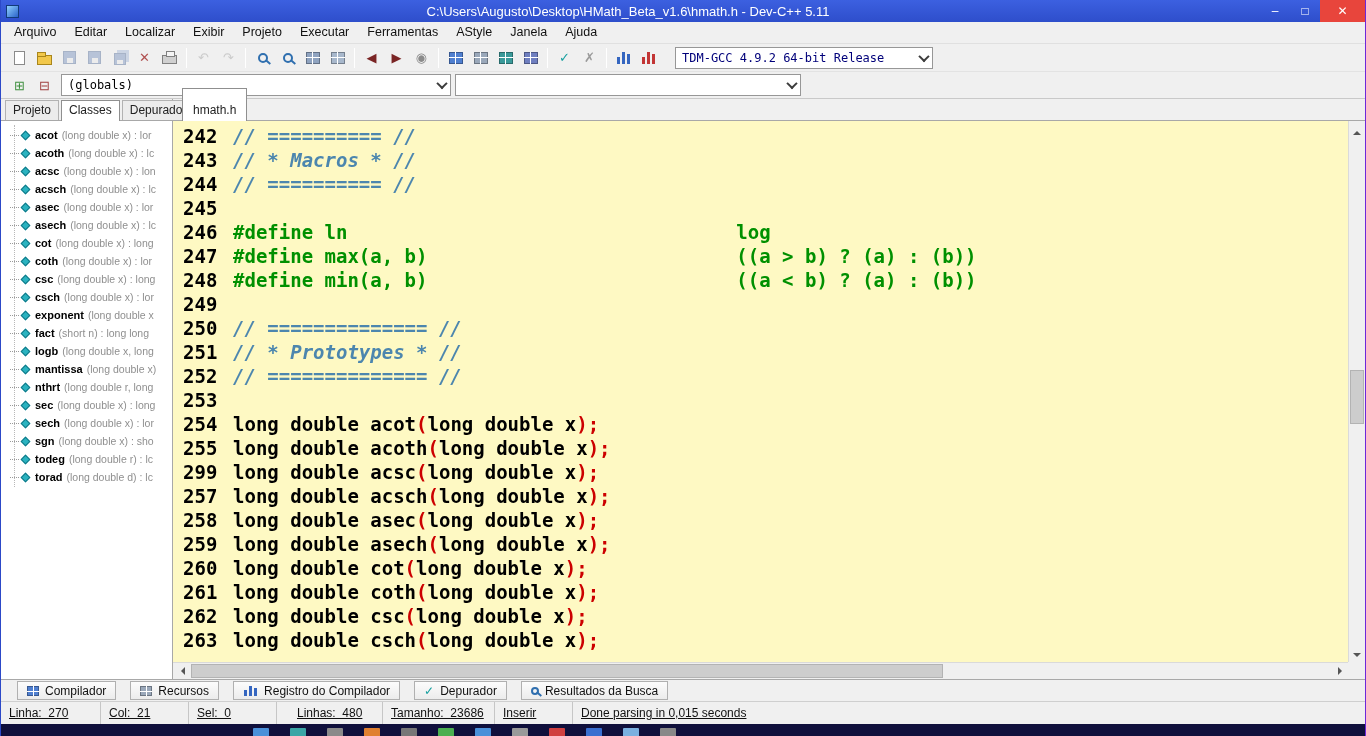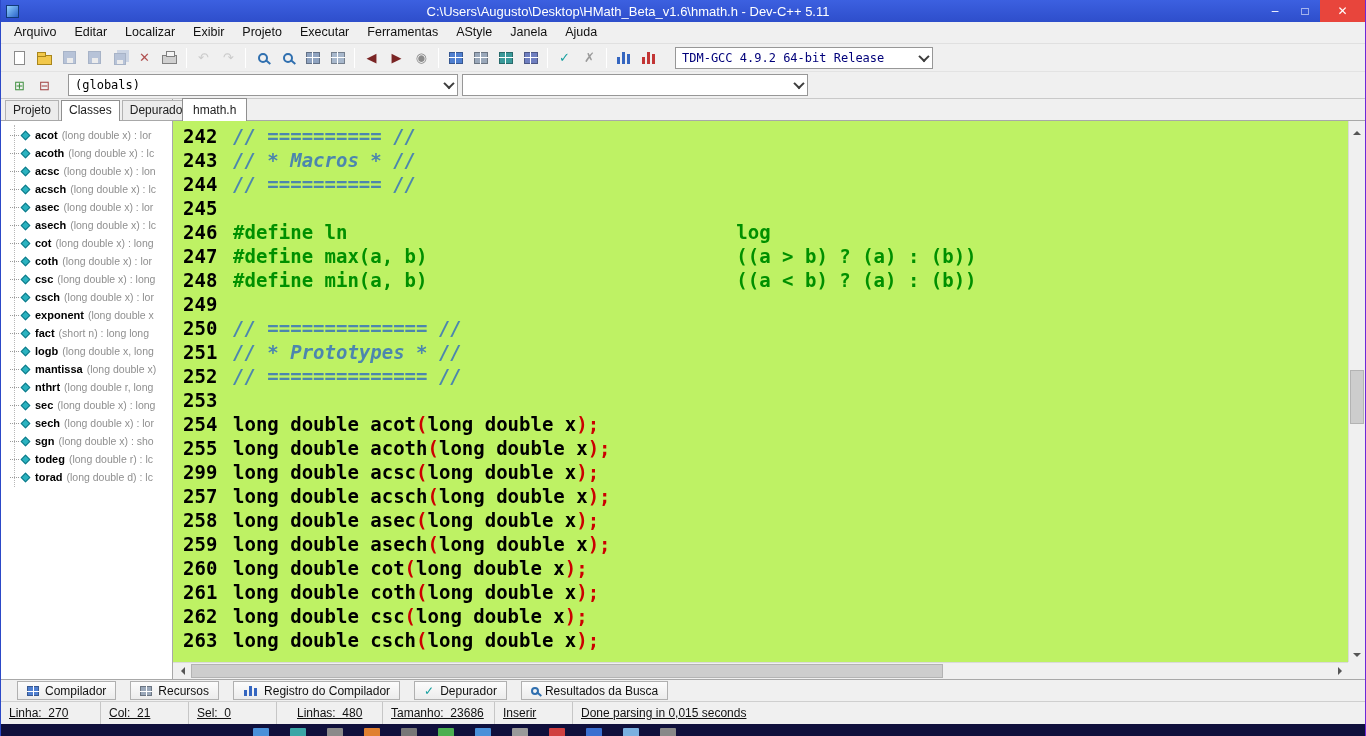--- a/index.html
+++ b/index.html
@@ -57,44 +57,44 @@
   .i-bars::after  { content:""; position:absolute; left:5px;  bottom:0; width:3px; height:10px; background:var(--c,#3566c0); }
 
   .combo { height:22px; border:1px solid #979797; background:#fff; display:flex; align-items:center;
            padding-left:6px; }
   .combo-text { font-family:"DejaVu Sans Mono", monospace; font-size:12px; white-space:pre; overflow:hidden; }
   .combo-text.navy { color:#00007a; }
   .combo-btn { width:17px; height:100%; margin-left:auto; display:flex; align-items:center; justify-content:center; }
   .combo-btn::after { content:""; width:6px; height:6px; border-right:2px solid #3c3c3c; border-bottom:2px solid #3c3c3c;
                       transform:rotate(45deg) translate(-1px,-1px); }
   .combo.compiler { width:258px; margin-left:14px; }
-  .combo.globals  { width:390px; margin-left:11px; }
+  .combo.globals  { width:390px; margin-left:4px; }
   .combo.members  { width:346px; margin-left:4px; }
 
   
   .main { flex:1; display:flex; min-height:0; background:#f0f0f0; }
   .left { width:172px; flex:none; display:flex; flex-direction:column; border-right:1px solid #a8a8a8; }
   .tabstrip { height:22px; flex:none; display:flex; align-items:flex-end; background:#f0f0f0;
               border-bottom:1px solid #a8a8a8; padding-left:2px; }
   .ltab { padding:2px 7px 3px; font-size:12px; background:#ececec; border:1px solid #b2b2b2; border-bottom:none;
           margin-left:2px; color:#222; position:relative; }
   .ltab.active { background:#fff; margin-bottom:-1px; padding-bottom:4px; z-index:2; border-color:#8f8f8f; }
   .tree { flex:1; background:#fff; overflow:hidden; padding-top:5px; position:relative; }
   .tree::before { content:""; position:absolute; left:13px; top:4px; height:362px; border-left:1px dotted #b8b8b8; }
   .tree-row { height:18px; display:flex; align-items:center; white-space:nowrap; overflow:hidden; padding-left:9px; }
   .t-line { width:9px; border-top:1px dotted #9a9a9a; flex:none; }
   .t-icon { width:7px; height:7px; background:#2ab3c0; border:1px solid #117787; transform:rotate(45deg);
             margin:0 6px 0 3px; flex:none; }
   .t-name { font-weight:bold; font-size:11px; color:#000; flex:none; }
   .t-sig  { color:#8f8f8f; font-size:10.5px; margin-left:4px; flex:none; }
 
   .editor-col { flex:1; display:flex; flex-direction:column; min-width:0; }
-  .etab { padding:4px 10px 3px; font-size:12px; background:#fff; border:1px solid #8f8f8f; border-bottom:none;
+  .etab { padding:14px 10px 3px; font-size:12px; background:#fff; border:1px solid #8f8f8f; border-bottom:none;
           margin-left:7px; margin-bottom:-1px; z-index:2; position:relative; }
-  .editor-wrap { flex:1; background:#bef264; position:relative; overflow:hidden; }
+  .editor-wrap { flex:1; background:#fef9c3; position:relative; overflow:hidden; }
   .code { position:absolute; inset:3px 17px 17px 0; overflow:hidden;
           font-family:"DejaVu Sans Mono", monospace; font-size:19px; font-weight:bold; }
   .code-row { height:24px; line-height:24px; white-space:nowrap; }
   .line-num { display:inline-block; width:52px; padding-left:10px; color:#000; }
   .line-text { white-space:pre; margin-left:8px; }
   .tok-c { color:#4c86ae; font-style:italic; }
   .tok-p { color:#009000; }
   .tok-k { color:#000; }
   .tok-i { color:#000; }
   .tok-s { color:#cc0000; }

